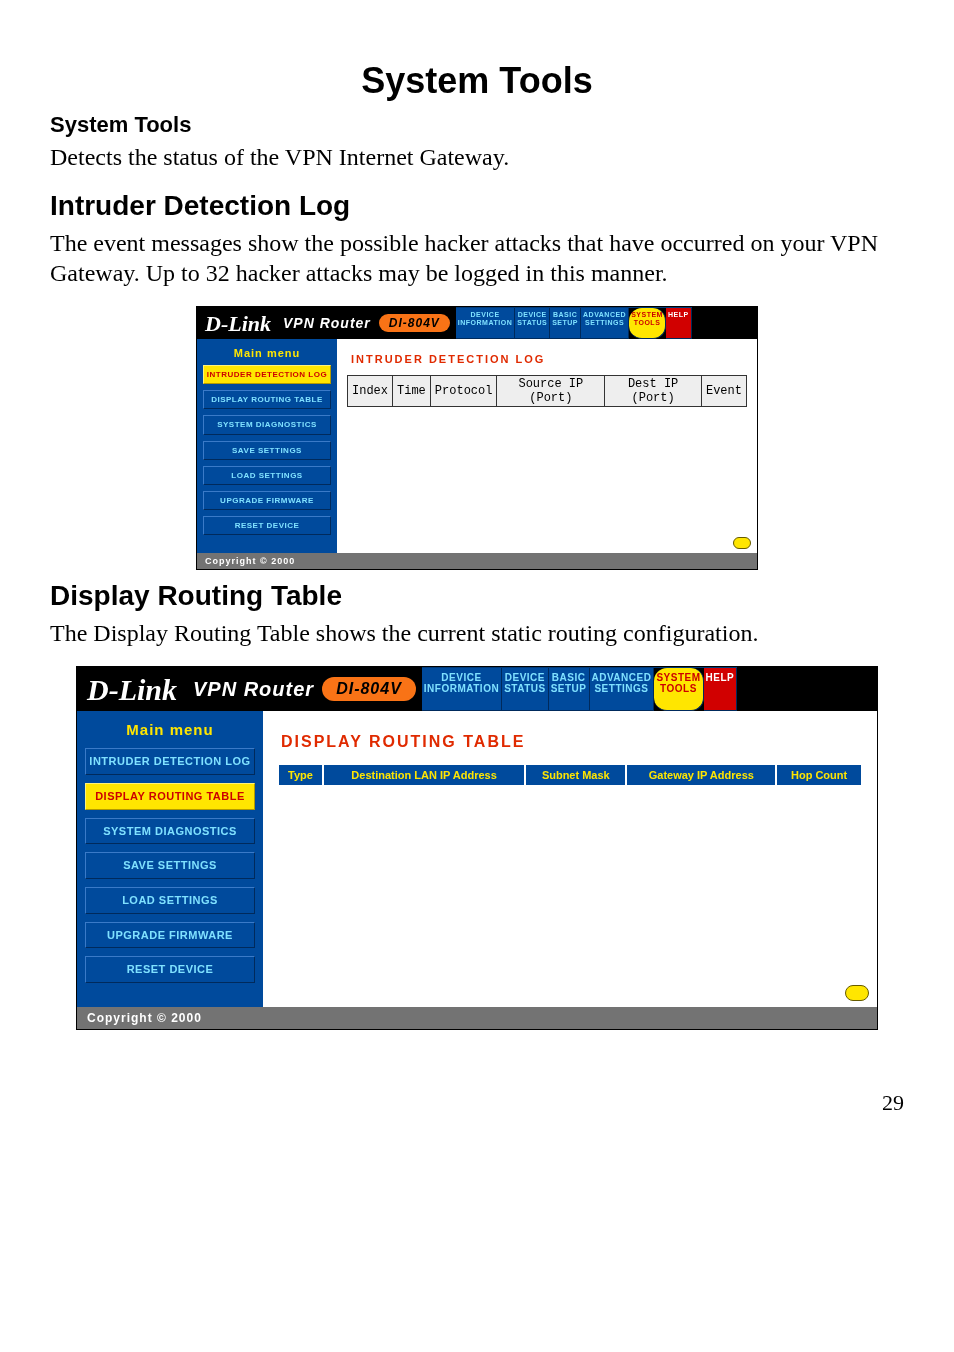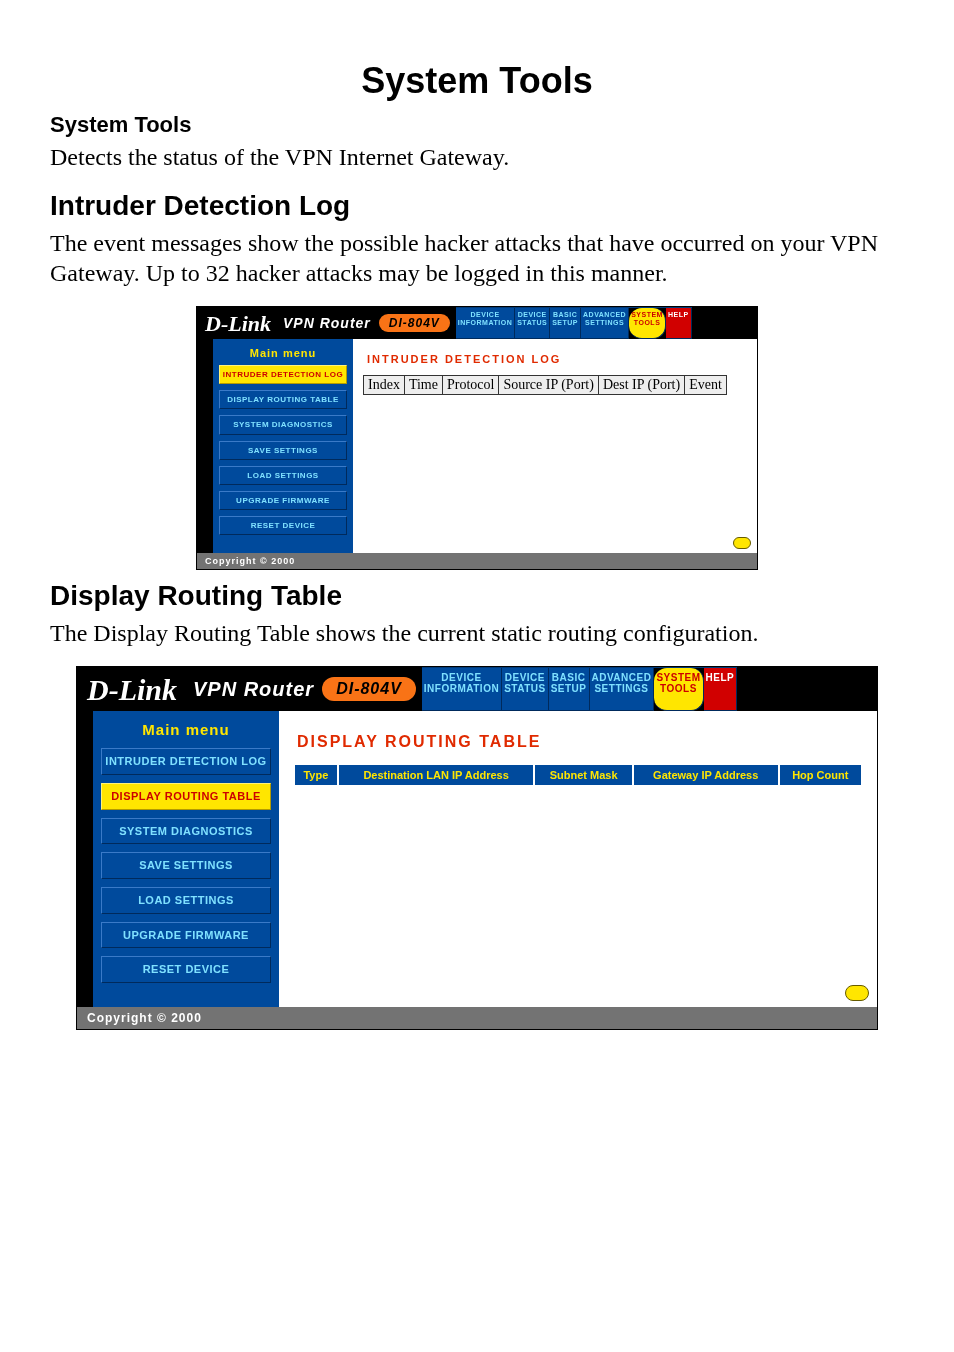--- a/index.html
+++ b/index.html
@@ -120,21 +120,21 @@
     padding: 3px 2px;
     border-right: 1px solid #002a5c;
     border-bottom: 1px solid #002a5c;
     line-height: 1.1;
   }
   .panel-b .tab { font-size: 10px; padding: 4px 2px; }
   .tab-blue { background: #004a9c; color: #7fe1ff; }
   .tab-yellow { background: #ffe600; color: #c00; border-radius: 13px; }
   .tab-red { background: #d10000; color: #fff; }
 
-  .body-row { display: flex; align-items: stretch; margin-left: 16px; }
+  .body-row { display: flex; align-items: stretch; }
   .sidebar {
     width: 128px;
     background: #004a9c;
     padding: 8px 6px 12px 6px;
   }
   .panel-b .sidebar { width: 170px; padding: 10px 8px 16px 8px; }
 
   .main-menu-label {
     color: #ffe600;
     font-weight: bold;
@@ -194,22 +194,22 @@
     font-weight: bold;
     font-size: 11px;
     letter-spacing: 2px;
     margin: 6px 0 10px 4px;
   }
   .panel-b .content-heading { font-size: 16px; margin: 8px 0 14px 2px; }
 
   
   table.idl {
     border-collapse: collapse;
-    font-family: Liberation Serif, serif;
-    font-size: 14px;
+    font-family: Liberation Mono, monospace;
+    font-size: 12px;
   }
   table.idl th {
     border: 1px solid #333;
     background: #eee;
     font-weight: normal;
     padding: 1px 4px;
   }
 
   
   table.rt {
@@ -353,14 +353,15 @@
             <th>Hop Count</th>
           </tr>
         </tbody>
           </table>
         <span class="led"></span>
       </div>
     </div>
     <div class="copyright">Copyright © 2000</div>
   </div>
 
+  <div class="pagenum">29</div>
 
 </div>
 
 </body></html>

